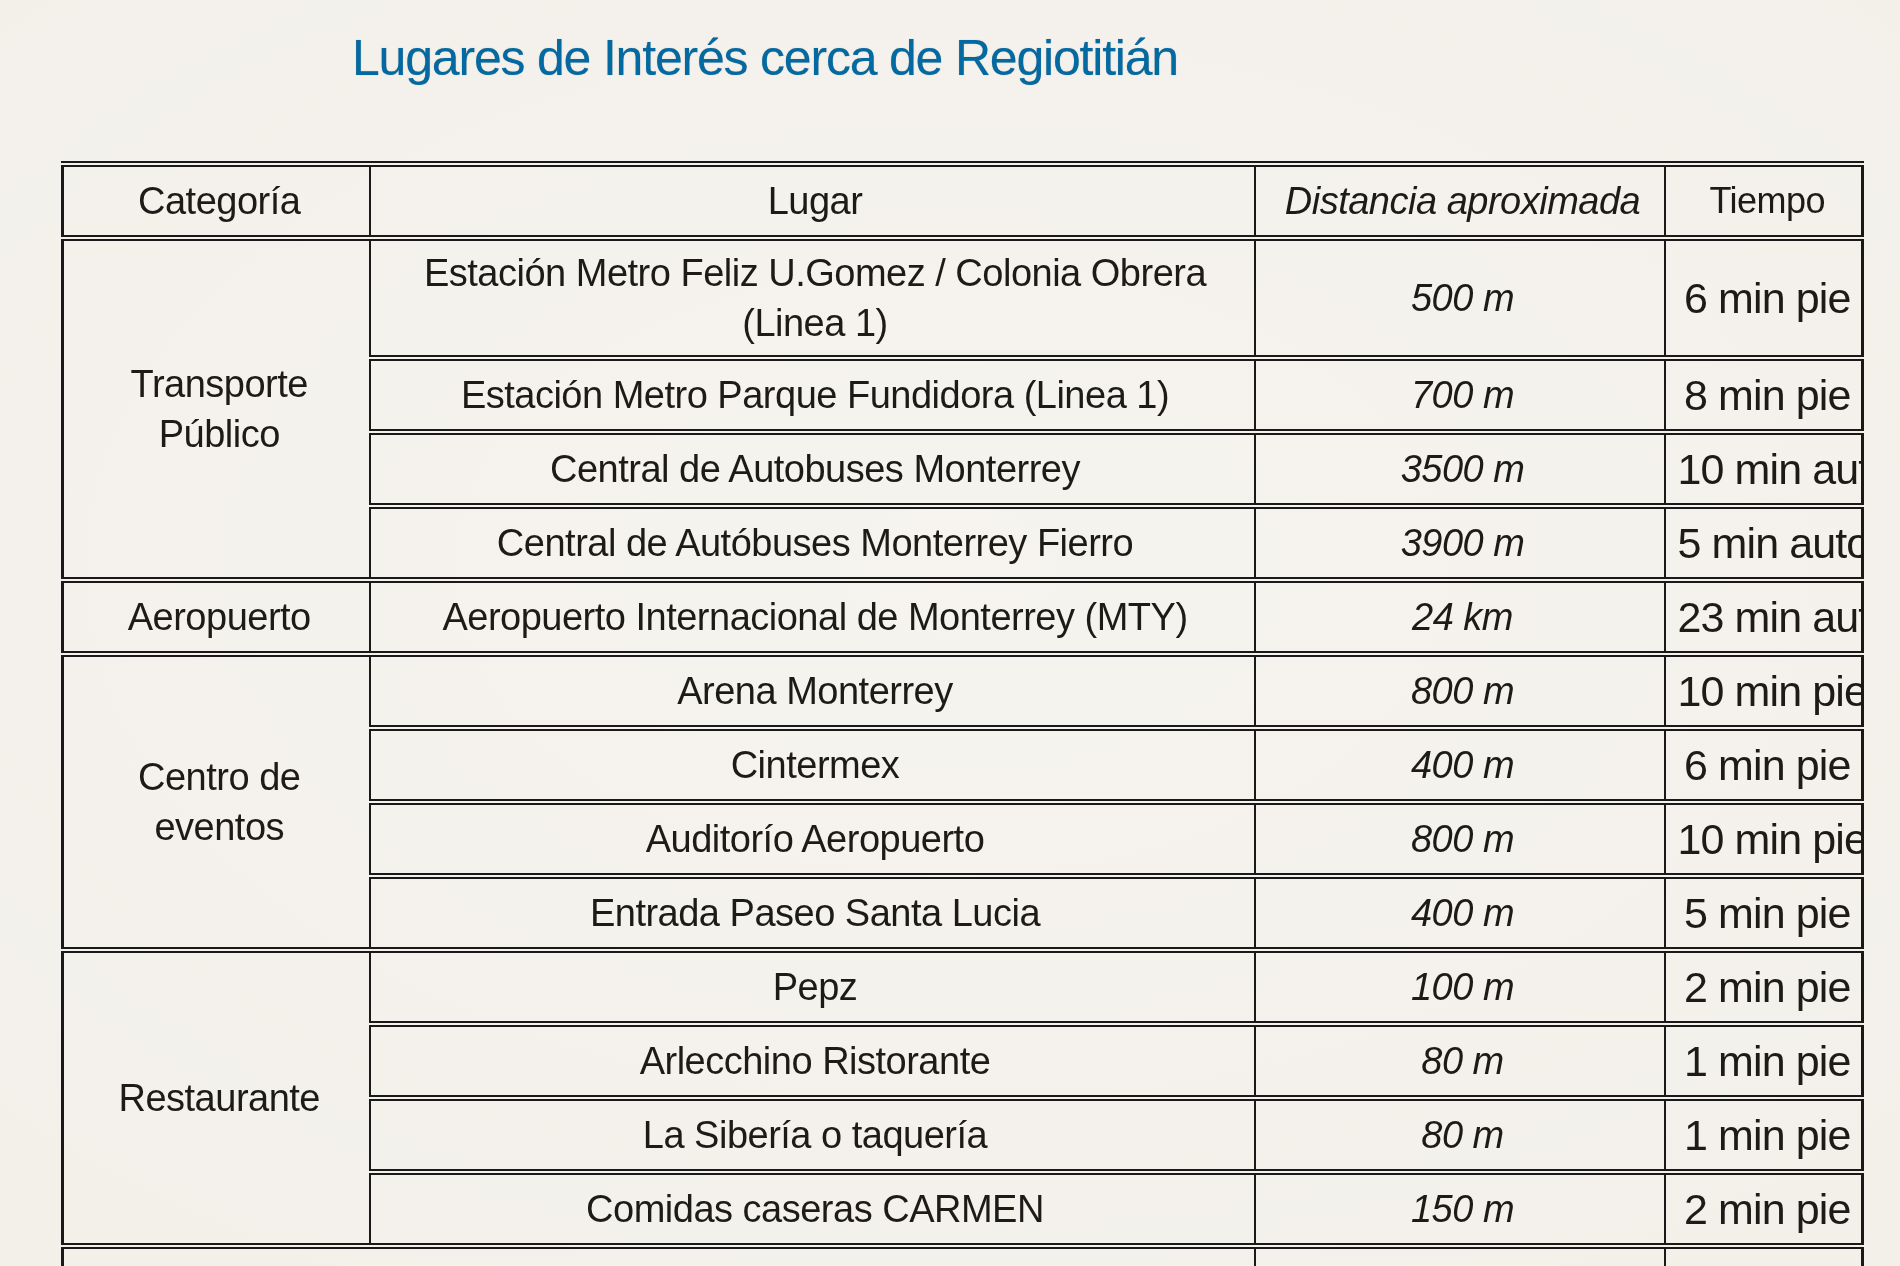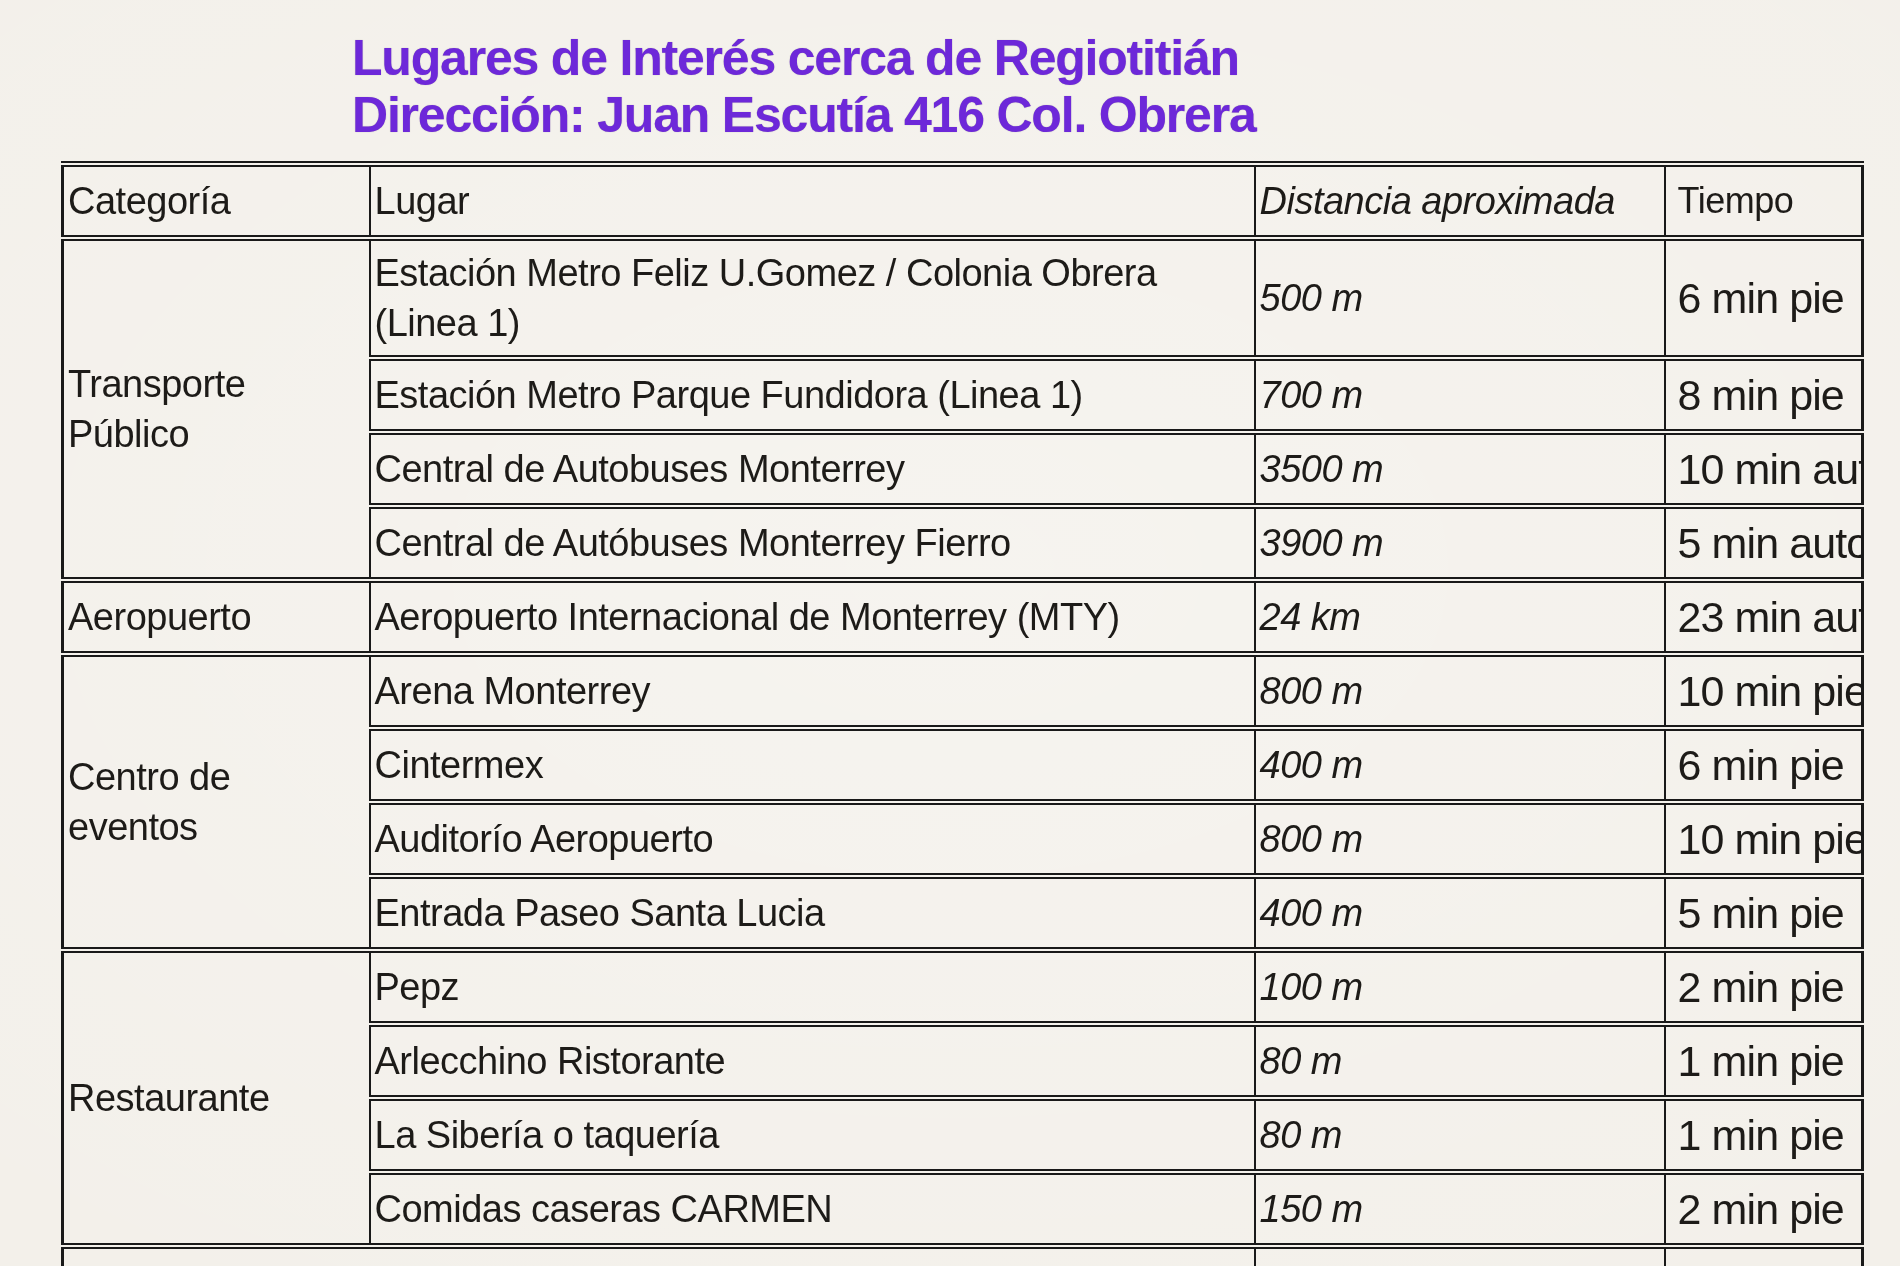--- a/index.html
+++ b/index.html
@@ -20,24 +20,24 @@
     letter-spacing: -0.5px;
   }
 
   .title-block {
     position: absolute;
     left: 352px;
     top: 30px;
   }
   .title-line {
     font-size: 50px;
-    font-weight: bold;
+    font-weight: normal;
     line-height: 57px;
     letter-spacing: -1.2px;
-    color: #6d28d9;
+    color: #0369a1;
     white-space: nowrap;
     text-shadow: 0 0 1px rgba(40,38,35,0.35);
   }
 
   table.poi {
     position: absolute;
     left: 61px;
     top: 161px;
     width: 1800px;
     table-layout: fixed;
@@ -45,23 +45,23 @@
     border: 3px solid #191919;
   }
   .poi td, .poi th {
     border-top: 6px double #191919;
     border-bottom: 6px double #191919;
     border-left: 2px solid #191919;
     border-right: 2px solid #191919;
     vertical-align: middle;
     font-size: 38px;
     font-weight: normal;
-    text-align: left;
+    text-align: center;
     line-height: 1.32;
-    padding: 4px 10px 4px 4px;
+    padding: 4px 10px 4px 16px;
     color: #1d1b18;
     overflow: hidden;
     margin-left: 24px;
   }
   .poi tr { height: 74px; }
   .poi tr.tall-row { height: 120px; }
 
   .poi th { font-weight: normal; }
   td.cat, th.cat { white-space: pre-line; }
   td.dist, th.dist { white-space: nowrap; font-style: italic; }
@@ -75,21 +75,20 @@
   td.merged {
     white-space: pre-wrap;
     padding-left: 14px;
   }
 </style>
 </head>
 <body>
 
 <div class="title-block">
   <div class="title-line">Lugares de Interés cerca de Regiotitián</div>
-  <div class="title-line">Dirección: Juan Escutía 416 Col. Obrera</div>
 </div>
 
 <table class="poi">
   <colgroup>
     <col style="width:307px">
     <col style="width:885px">
     <col style="width:410px">
     <col style="width:198px">
   </colgroup>
   <tbody>

